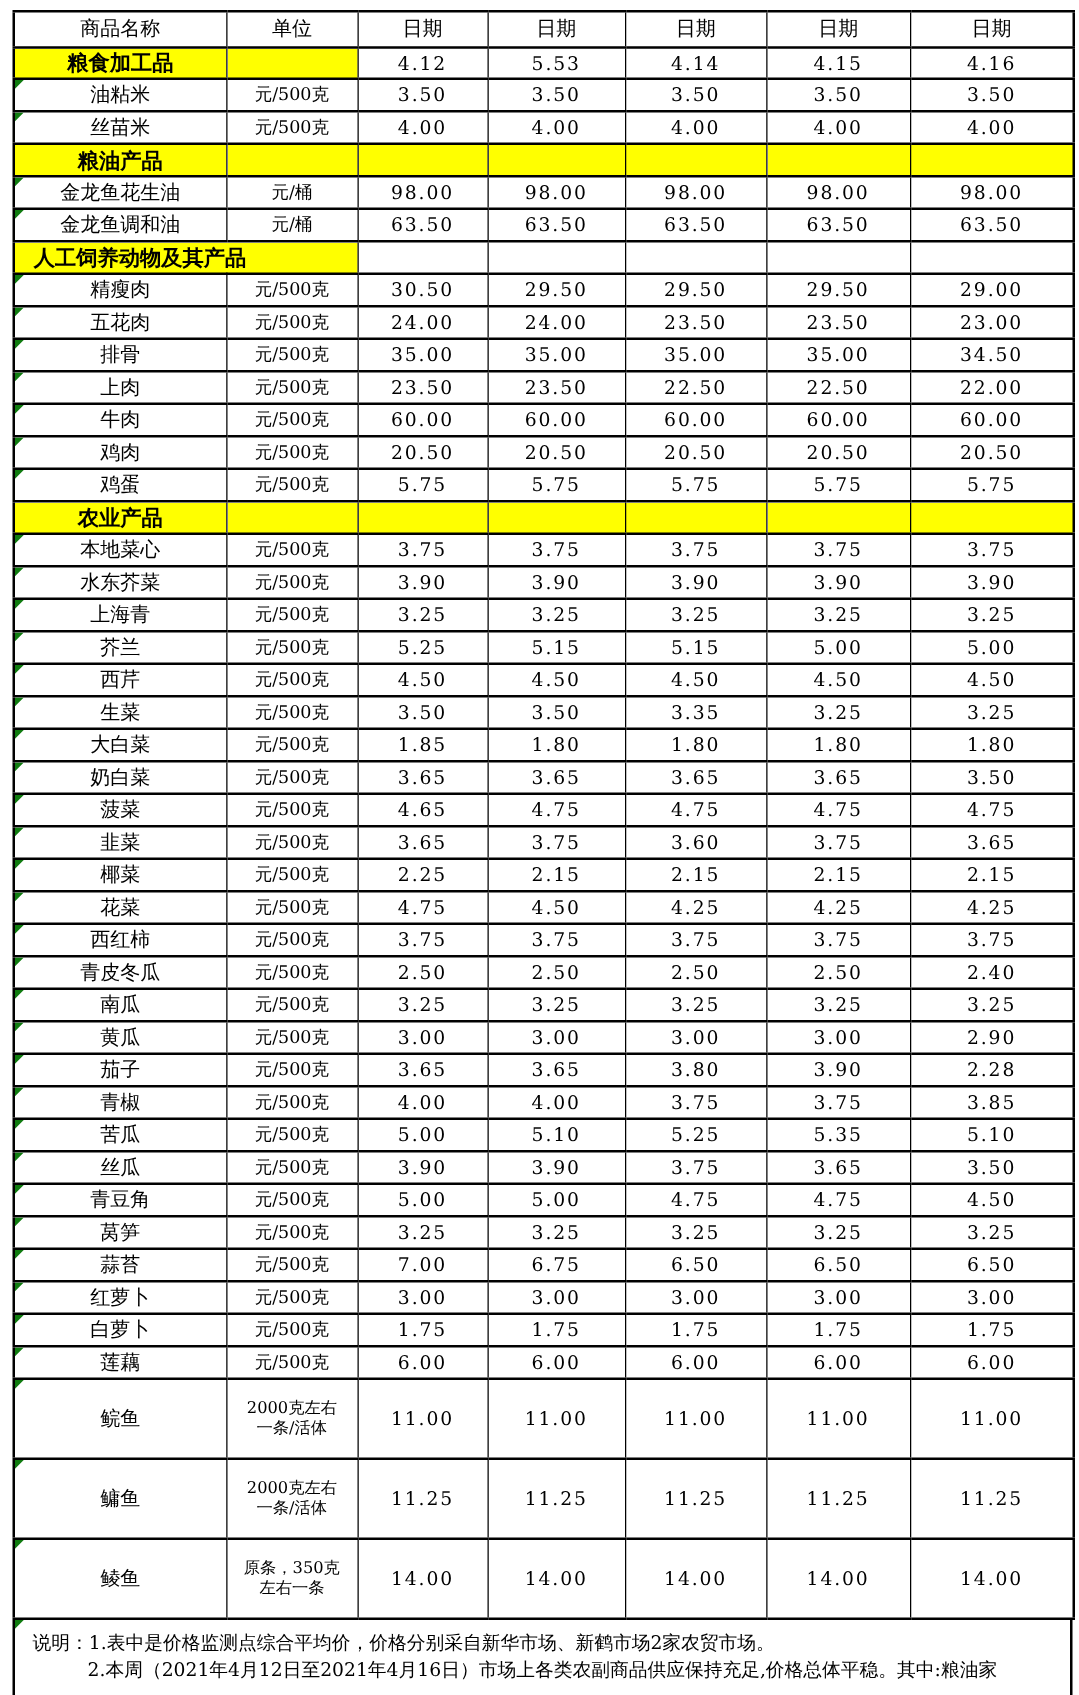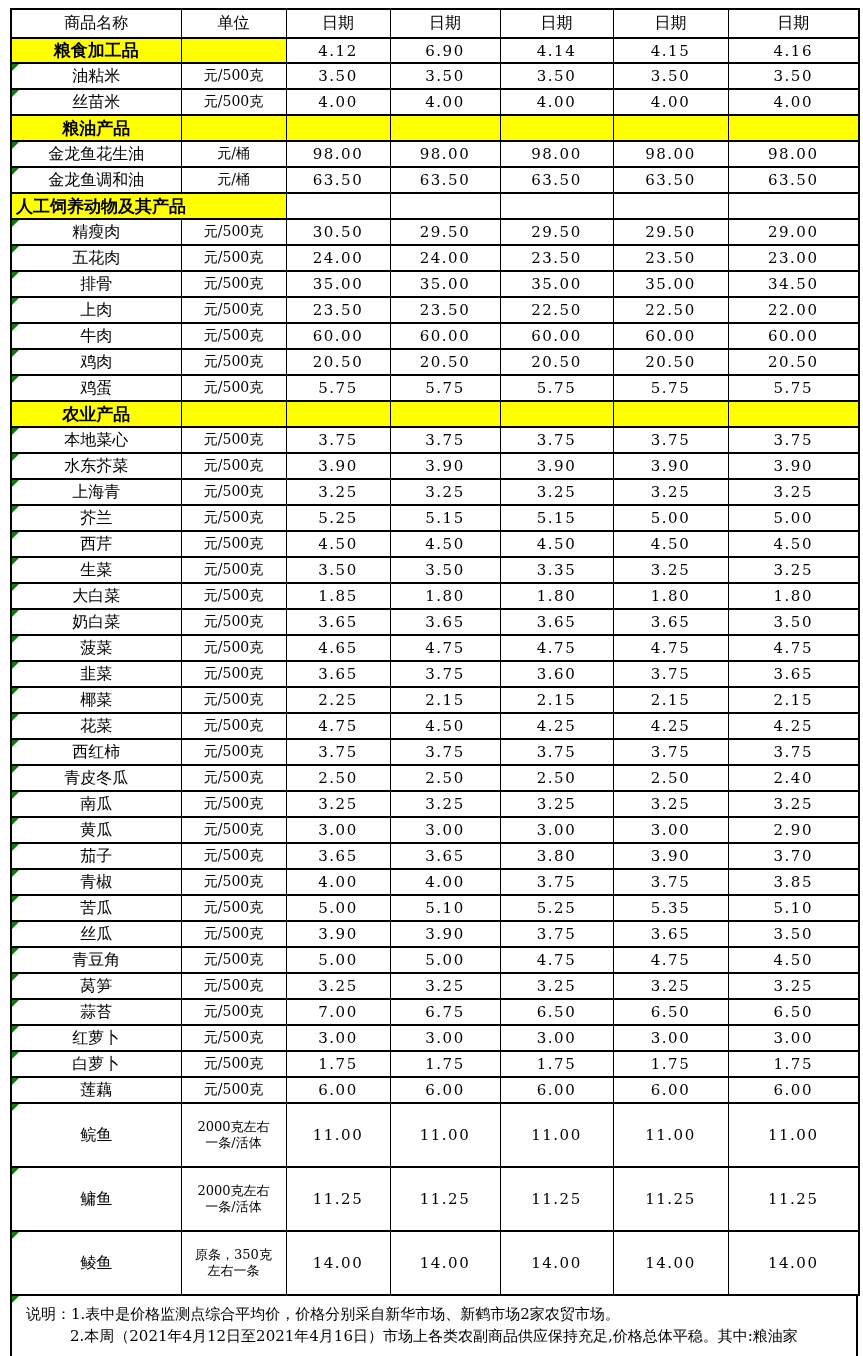--- a/index.html
+++ b/index.html
@@ -22,21 +22,21 @@
   thead tr{height:29px;}
   tr.cat-dates{height:24px;}
   tr.item, tr.cat, tr.cat-left{height:26px;}
   tr.item-tall{height:64px;}
   th{font-weight:normal;font-size:16px;}
   td.name{font-size:16px;position:relative;}
   td.unit{font-size:14px;}
   tr.item-tall td.unit{font-size:13px;line-height:1.25;white-space:pre-line;}
   td.num{font-size:15px;letter-spacing:1.5px;}
   td.cat-label{background:var(--catbg);font-weight:bold;font-size:17px;}
-  td.cat-label.left{text-align:left;padding-left:4px;}
+  td.cat-label.left{text-align:left;padding-left:15px;}
   td.cat-fill{background:var(--catbg);}
   tr.cat-dates td.num{background:#fff;text-align:center;}
   .flag{
     position:absolute;left:0;top:0;width:0;height:0;
     border-top:7px solid var(--flag);border-right:7px solid transparent;
   }
   .note{
     width:848px;box-sizing:border-box;height:90px;position:relative;
     border:2px solid #000;border-top:none;
     font-size:15px;line-height:1.45;padding:8px 6px 0 14px;
@@ -70,21 +70,21 @@
         <th>日期</th>
         <th>日期</th>
         <th>日期</th>
       </tr>
     </thead>
     <tbody id="tbody">
         <tr class="cat-dates">
           <td class="cat-label">粮食加工品</td>
           <td class="cat-fill"></td>
           <td class="num">4.12</td>
-          <td class="num">6.90</td>
+          <td class="num">5.53</td>
           <td class="num">4.14</td>
           <td class="num">4.15</td>
           <td class="num">4.16</td>
         </tr>
         <tr class="item">
           <td class="name">油粘米<span class="flag"></span></td>
           <td class="unit">元/500克</td>
           <td class="num">3.50</td>
           <td class="num">3.50</td>
           <td class="num">3.50</td>
@@ -351,21 +351,21 @@
           <td class="num">3.00</td>
           <td class="num">2.90</td>
         </tr>
         <tr class="item">
           <td class="name">茄子<span class="flag"></span></td>
           <td class="unit">元/500克</td>
           <td class="num">3.65</td>
           <td class="num">3.65</td>
           <td class="num">3.80</td>
           <td class="num">3.90</td>
-          <td class="num">3.70</td>
+          <td class="num">2.28</td>
         </tr>
         <tr class="item">
           <td class="name">青椒<span class="flag"></span></td>
           <td class="unit">元/500克</td>
           <td class="num">4.00</td>
           <td class="num">4.00</td>
           <td class="num">3.75</td>
           <td class="num">3.75</td>
           <td class="num">3.85</td>
         </tr>

